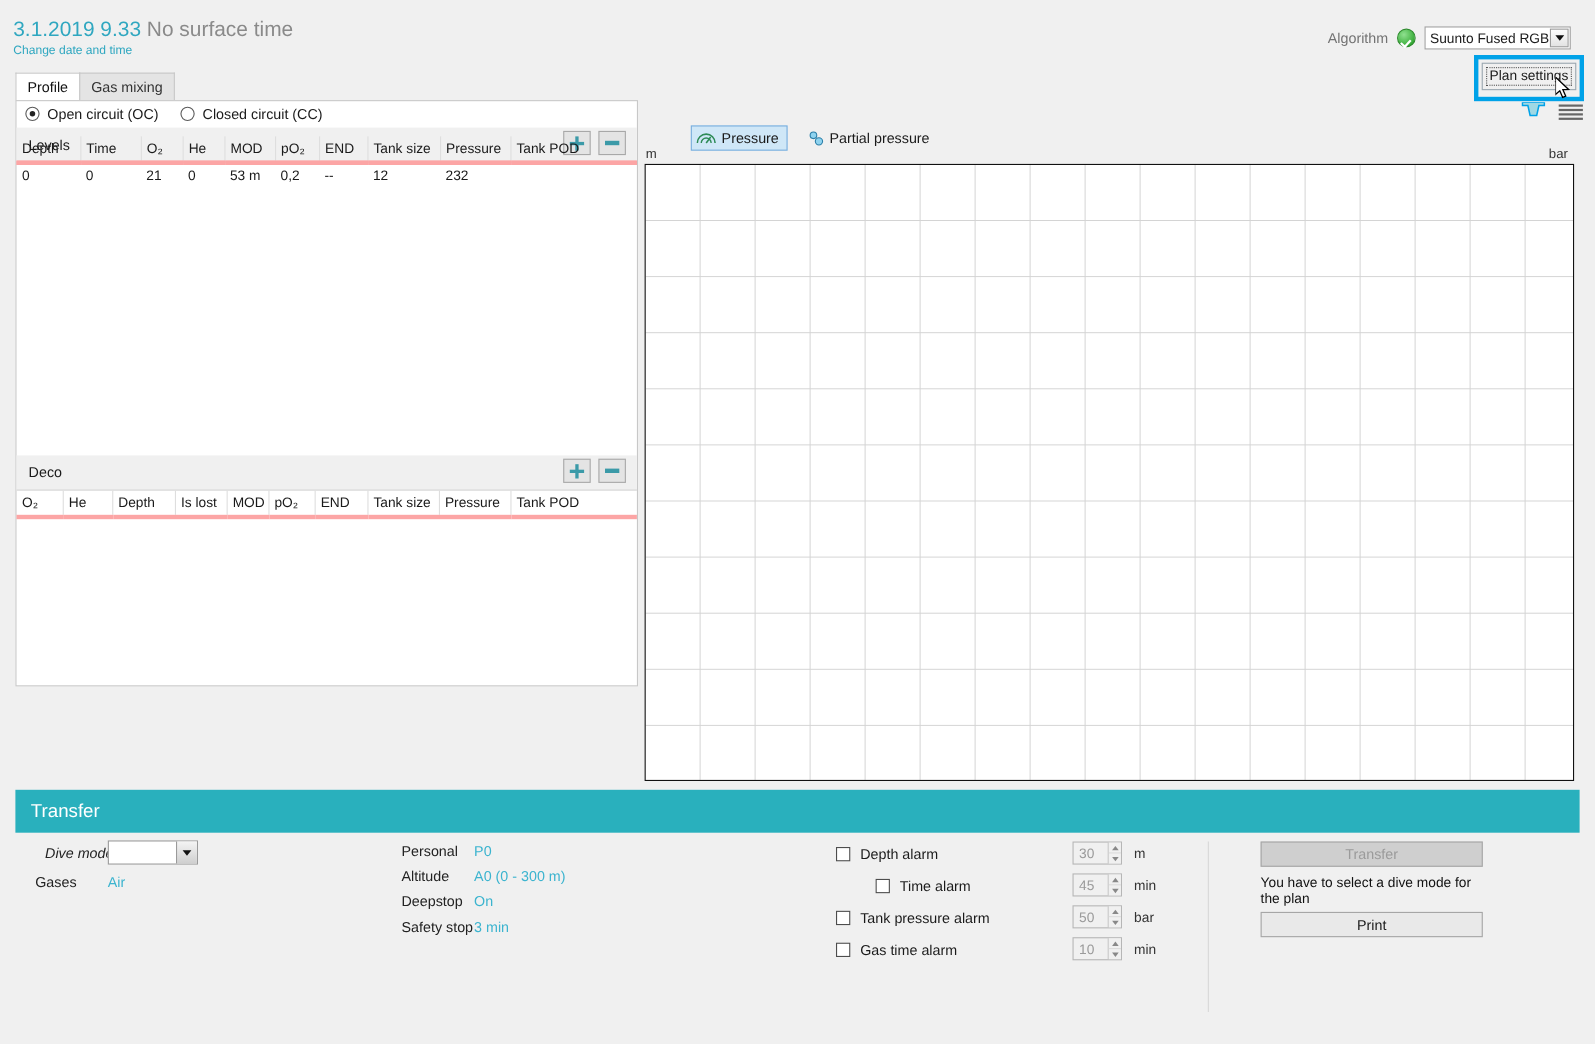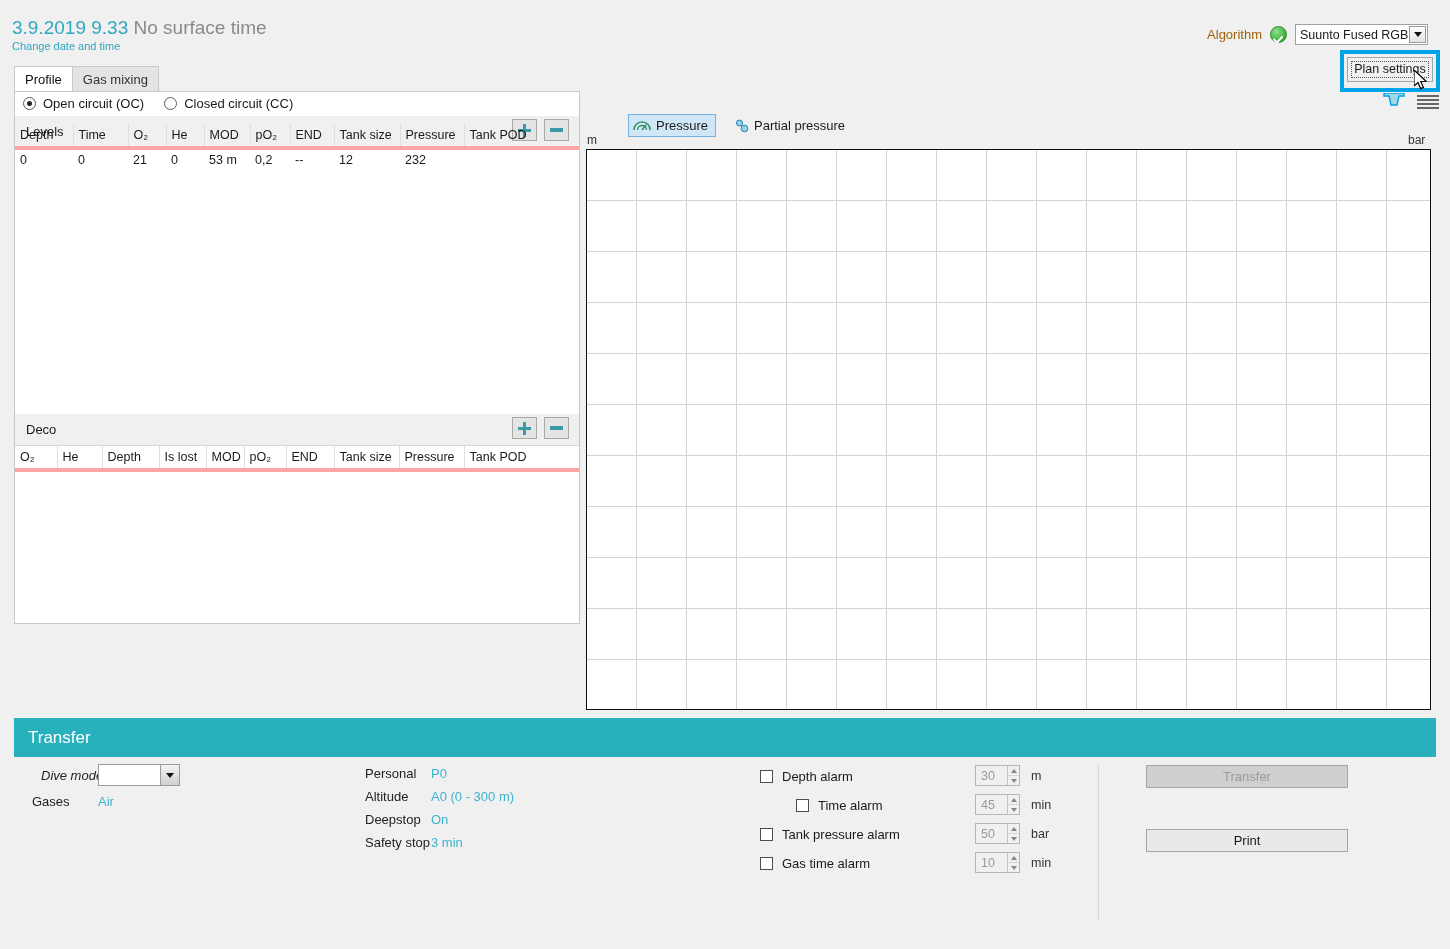--- a/index.html
+++ b/index.html
@@ -17,21 +17,21 @@
   
   .hdr-title { position: absolute; left: 12px; top: 17px; font-size: 19px; }
   .hdr-date { color: #2fa7c0; }
   .hdr-sub { color: #8a8a8a; }
   .hdr-link {
     position: absolute; left: 12px; top: 40px;
     font-size: 11px; color: #2fa7c0; cursor: pointer;
   }
 
   .algo-wrap { position: absolute; right: 22px; top: 24px; display: flex; align-items: center; gap: 8px; }
-  .algo-label { font-size: 13px; color: #a16207; }
+  .algo-label { font-size: 13px; color: #737373; }
   .algo-check {
     width: 17px; height: 17px; border-radius: 50%;
     background: radial-gradient(circle at 35% 30%, #8fe08f, #3aae3a 70%, #2d8a2d);
     border: 1px solid #2c8b2c; position: relative;
   }
   .algo-check::after {
     content: ""; position: absolute; left: 4px; top: 7px;
     width: 4px; height: 7px; border: solid #fff; border-width: 0 2px 2px 0;
     transform: rotate(42deg);
   }
@@ -190,21 +190,21 @@
   .big-btn.disabled { background: #cfcfcf; color: #9b9b9b; }
   .big-btn.enabled { background: #e9e9e9; color: #1a1a1a; cursor: pointer; }
   .warn-txt { position: absolute; left: 1146px; top: 795px; width: 205px; font-size: 12.5px; line-height: 15px; color: #111; }
 </style>
 </head>
 <body>
 
 <div id="app">
 
   <div class="hdr-title">
-    <span class="hdr-date">3.9.2019 9.33</span>
+    <span class="hdr-date">3.1.2019 9.33</span>
     <span class="hdr-sub">No surface time</span>
   </div>
   <div class="hdr-link">Change date and time</div>
 
   <div class="algo-wrap">
     <span class="algo-label">Algorithm</span>
     <span class="algo-check"></span>
     <div class="algo-select">
       <span>Suunto Fused RGBM</span>
       <span class="arrowbox">
@@ -473,17 +473,18 @@
         </div>
       </span>
   </div>
   <div class="unit" style="left:1031px; top:856px;">min</div>
 
   <div class="vdiv"></div>
 
   <div class="big-btn disabled" style="left:1146px; top:765px;">
     <span>Transfer</span>
   </div>
+  <div class="warn-txt">You have to select a dive mode for the plan</div>
   <div class="big-btn enabled" style="left:1146px; top:829px;">
     <span>Print</span>
   </div>
 
 </div>
 
 </body></html>

